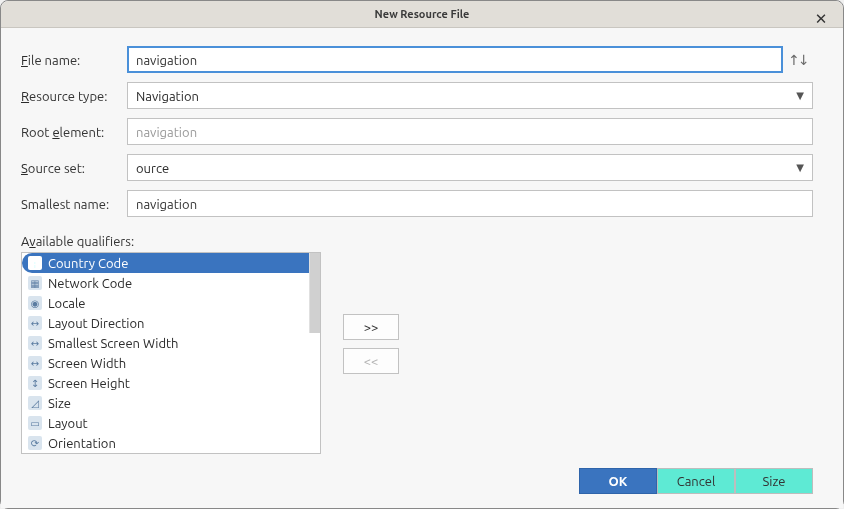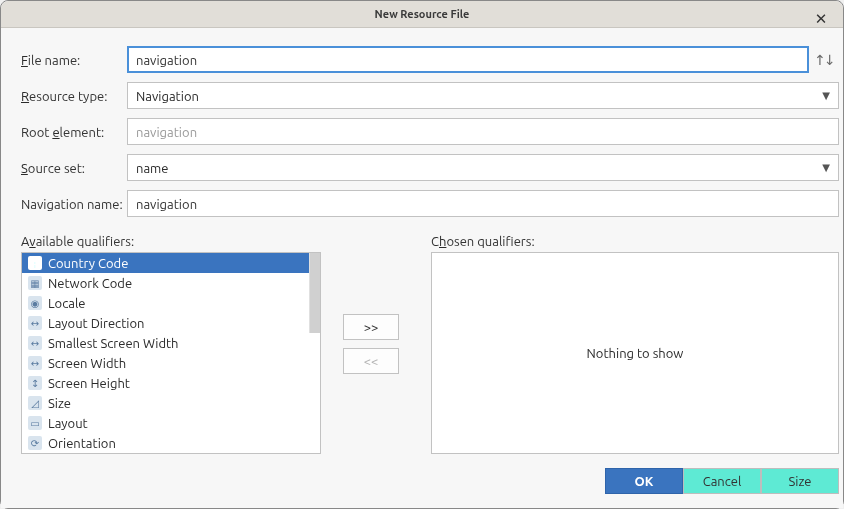--- a/index.html
+++ b/index.html
@@ -1,41 +1,41 @@
 <!DOCTYPE html>
 <html><head>
 <meta charset="utf-8">
 <style>
   * { box-sizing: border-box; margin: 0; padding: 0; font-family: "Segoe UI", Ubuntu, "DejaVu Sans", sans-serif; font-size: 13px; color: #2b2b2b; }
   body { background: #f0f0f0; width: 844px; height: 509px; overflow: hidden; }
   .window { width: 844px; height: 509px; background: #ececec; border: 1px solid #888; border-radius: 8px; display: flex; flex-direction: column; }
   .titlebar { height: 36px; display: flex; align-items: center; justify-content: center; position: relative; background: #e1ded8; border-bottom: 1px solid #c9c6c0; border-radius: 8px 8px 0 0; }
   .titlebar .title { font-weight: bold; font-size: 11px; color: #3a3a3a; }
   .titlebar .close { position: absolute; right: 12px; top: 8px; width: 20px; height: 20px; display: flex; align-items: center; justify-content: center; font-size: 15px; color: #333; cursor: pointer; }
-  .content { flex: 1; background: #f7f7f7; padding: 18px 4px 14px 20px; display: flex; flex-direction: column; justify-content: space-between; }
+  .content { flex: 1; background: #f7f7f7; padding: 18px 30px 14px 20px; display: flex; flex-direction: column; justify-content: space-between; }
   .form-row { display: flex; align-items: center; margin-bottom: 9px; }
   .form-label { width: 106px; color: #333; }
   .form-label .u { text-decoration: underline; }
   .text-input { flex: 1; height: 27px; border: 1px solid #c2c2c2; background: #fff; padding: 0 8px; color: #333; }
   .text-input.focused { border: 2px solid #4a90d9; padding: 0 7px; }
   .text-input.readonly { color: #9a9a9a; }
   .select { flex: 1; height: 27px; border: 1px solid #c2c2c2; background: #fff; padding: 0 8px; display: flex; align-items: center; justify-content: space-between; cursor: pointer; }
   .select .tri { color: #555; font-size: 10px; }
   .swap-icon { width: 30px; text-align: center; color: #6a6a6a; font-size: 14px; letter-spacing: -2px; cursor: pointer; }
   .qualifiers { display: flex; flex: 1; margin-top: 8px; gap: 0; }
   .qcol { display: flex; flex-direction: column; }
   .qcol.left { width: 300px; }
   .qcol.mid { width: 100px; align-items: center; justify-content: center; gap: 8px; }
   .qcol.right { flex: 1; margin-left: 10px; }
   .qheader { margin-bottom: 4px; color: #333; }
   .qheader .u { text-decoration: underline; }
   .listbox { flex: 1; border: 1px solid #c2c2c2; background: #fff; overflow: hidden; position: relative; }
   .listbox.scroll::after { content: ""; position: absolute; right: 0; top: 0; width: 10px; height: 40%; background: #d0d0d0; border-left: 1px solid #e0e0e0; }
   .listitem { height: 20px; display: flex; align-items: center; padding: 0 6px; gap: 6px; cursor: pointer; }
-  .listitem.selected { background: #3a74bf; color: #fff; }
+  .listitem.selected { background: #3a74bf; color: #fff; border-radius: 10px; }
   .listitem.selected .qicon { filter: brightness(200%); }
   .qicon { width: 14px; height: 14px; display: inline-flex; align-items: center; justify-content: center; font-size: 10px; background: #d9e4ee; color: #5b7ca1; border-radius: 2px; flex: none; }
   .move-btn { width: 56px; height: 26px; border: 1px solid #c2c2c2; background: #fdfdfd; color: #333; cursor: pointer; }
   .move-btn.disabled { color: #b5b5b5; }
   .empty { flex: 1; border: 1px solid #c2c2c2; background: #fff; display: flex; align-items: center; justify-content: center; color: #9a9a9a; }
   .buttons { display: flex; justify-content: flex-end; gap: 0; margin-top: 14px; }
   .btn { min-width: 78px; height: 26px; border: 1px solid #bdbdbd; background: #5eead4; color: #333; cursor: pointer; font-size: 13px; }
   .btn.primary { background: #3a74bf; border-color: #2f64aa; color: #fff; font-weight: bold; }
 </style>
 </head>
@@ -64,27 +64,27 @@
     </div>
 
     <div class="form-row">
       <div class="form-label">Root <span class="u">e</span>lement:</div>
       <input class="text-input readonly" value="navigation" style="">
     </div>
 
     <div class="form-row">
       <div class="form-label"><span class="u">S</span>ource set:</div>
       <div class="select">
-        <span>name</span>
+        <span>ource</span>
         <span class="tri">▼</span>
       </div>
     </div>
 
     <div class="form-row">
-      <div class="form-label">Navigation name:</div>
+      <div class="form-label">Smallest name:</div>
       <input class="text-input" value="navigation" style="">
     </div>
 
     <div class="qualifiers">
       <div class="qcol left">
         <div class="qheader">A<span class="u">v</span>ailable qualifiers:</div>
         <div class="listbox scroll" id="avail-list">
             <div class="listitem selected">
               <span class="qicon">▦</span>
               <span style="color: rgb(255, 255, 255);">Country Code</span>
@@ -124,26 +124,20 @@
             <div class="listitem">
               <span class="qicon">⟳</span>
               <span>Orientation</span>
             </div>
           </div>
       </div>
       <div class="qcol mid">
         <button class="move-btn">&gt;&gt;</button>
         <button class="move-btn disabled">&lt;&lt;</button>
       </div>
-      <div class="qcol right">
-        <div class="qheader">C<span class="u">h</span>osen qualifiers:</div>
-        <div class="empty">
-          <span>Nothing to show</span>
-        </div>
-      </div>
     </div>
 
     <div class="buttons">
       <button class="btn primary">OK</button>
       <button class="btn">Cancel</button>
       <button class="btn">Size</button>
     </div>
 
   </div>
 </div>

